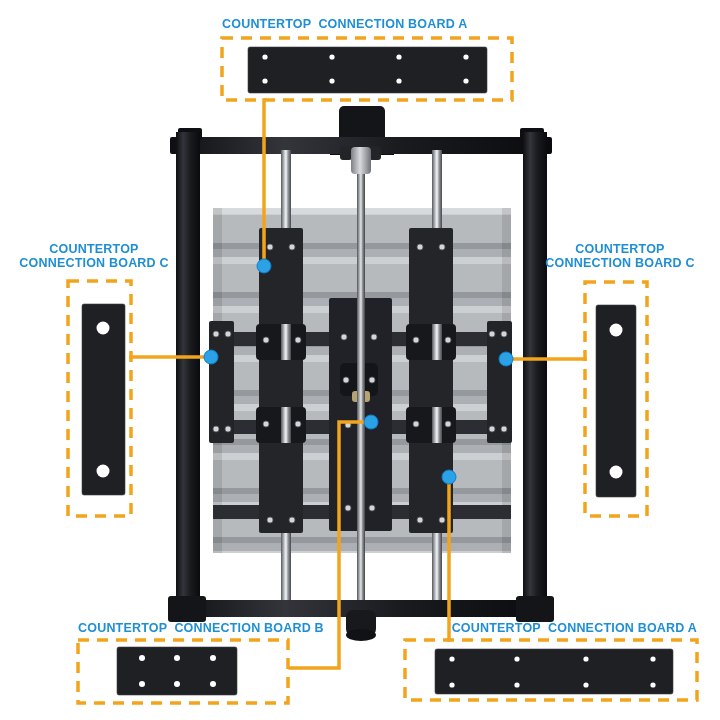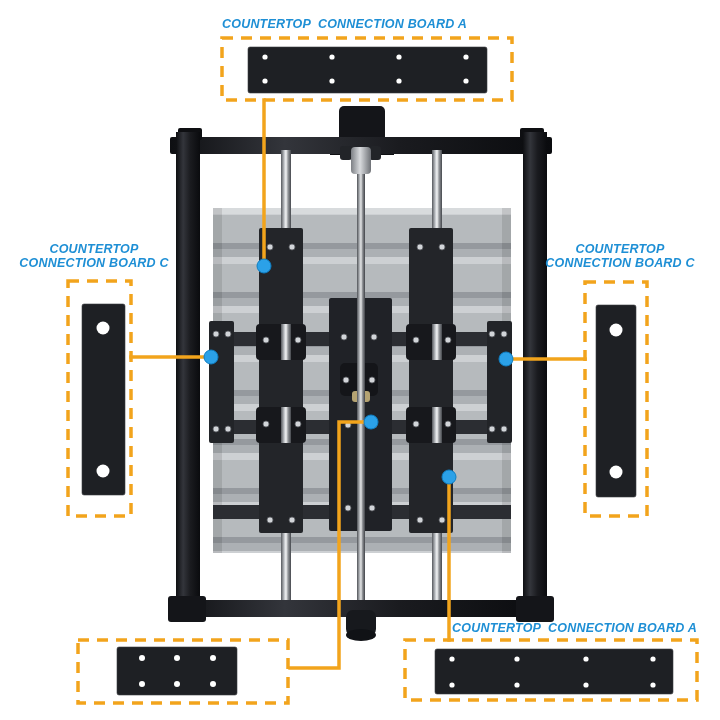--- a/index.html
+++ b/index.html
@@ -2,21 +2,20 @@
 <html><head>
 <meta charset="utf-8">
 <style>
   html,body{margin:0;padding:0;background:#ffffff;}
   .canvas{
     position:relative;
     width:720px;height:720px;
     background:#ffffff;
     overflow:hidden;
     font-family:"Liberation Sans", sans-serif;
-    font-style:italic;
   }
   .canvas svg{position:absolute;left:0;top:0;}
   .callout-label{
     position:absolute;
     color:#1e8fd5;
     font-size:12.5px;
     font-weight:bold;
     letter-spacing:.2px;
     white-space:pre;
     line-height:14px;
@@ -242,16 +241,17 @@
   <div class="callout-label lbl-left">
     <div>COUNTERTOP</div>
     <div>CONNECTION BOARD C</div>
   </div>
 
   <div class="callout-label lbl-right">
     <div>COUNTERTOP</div>
     <div>CONNECTION BOARD C</div>
   </div>
 
+  <div class="callout-label lbl-b">COUNTERTOP  CONNECTION BOARD B</div>
 
   <div class="callout-label lbl-ba">COUNTERTOP  CONNECTION BOARD A</div>
 
 </div>
 
 </body></html>

